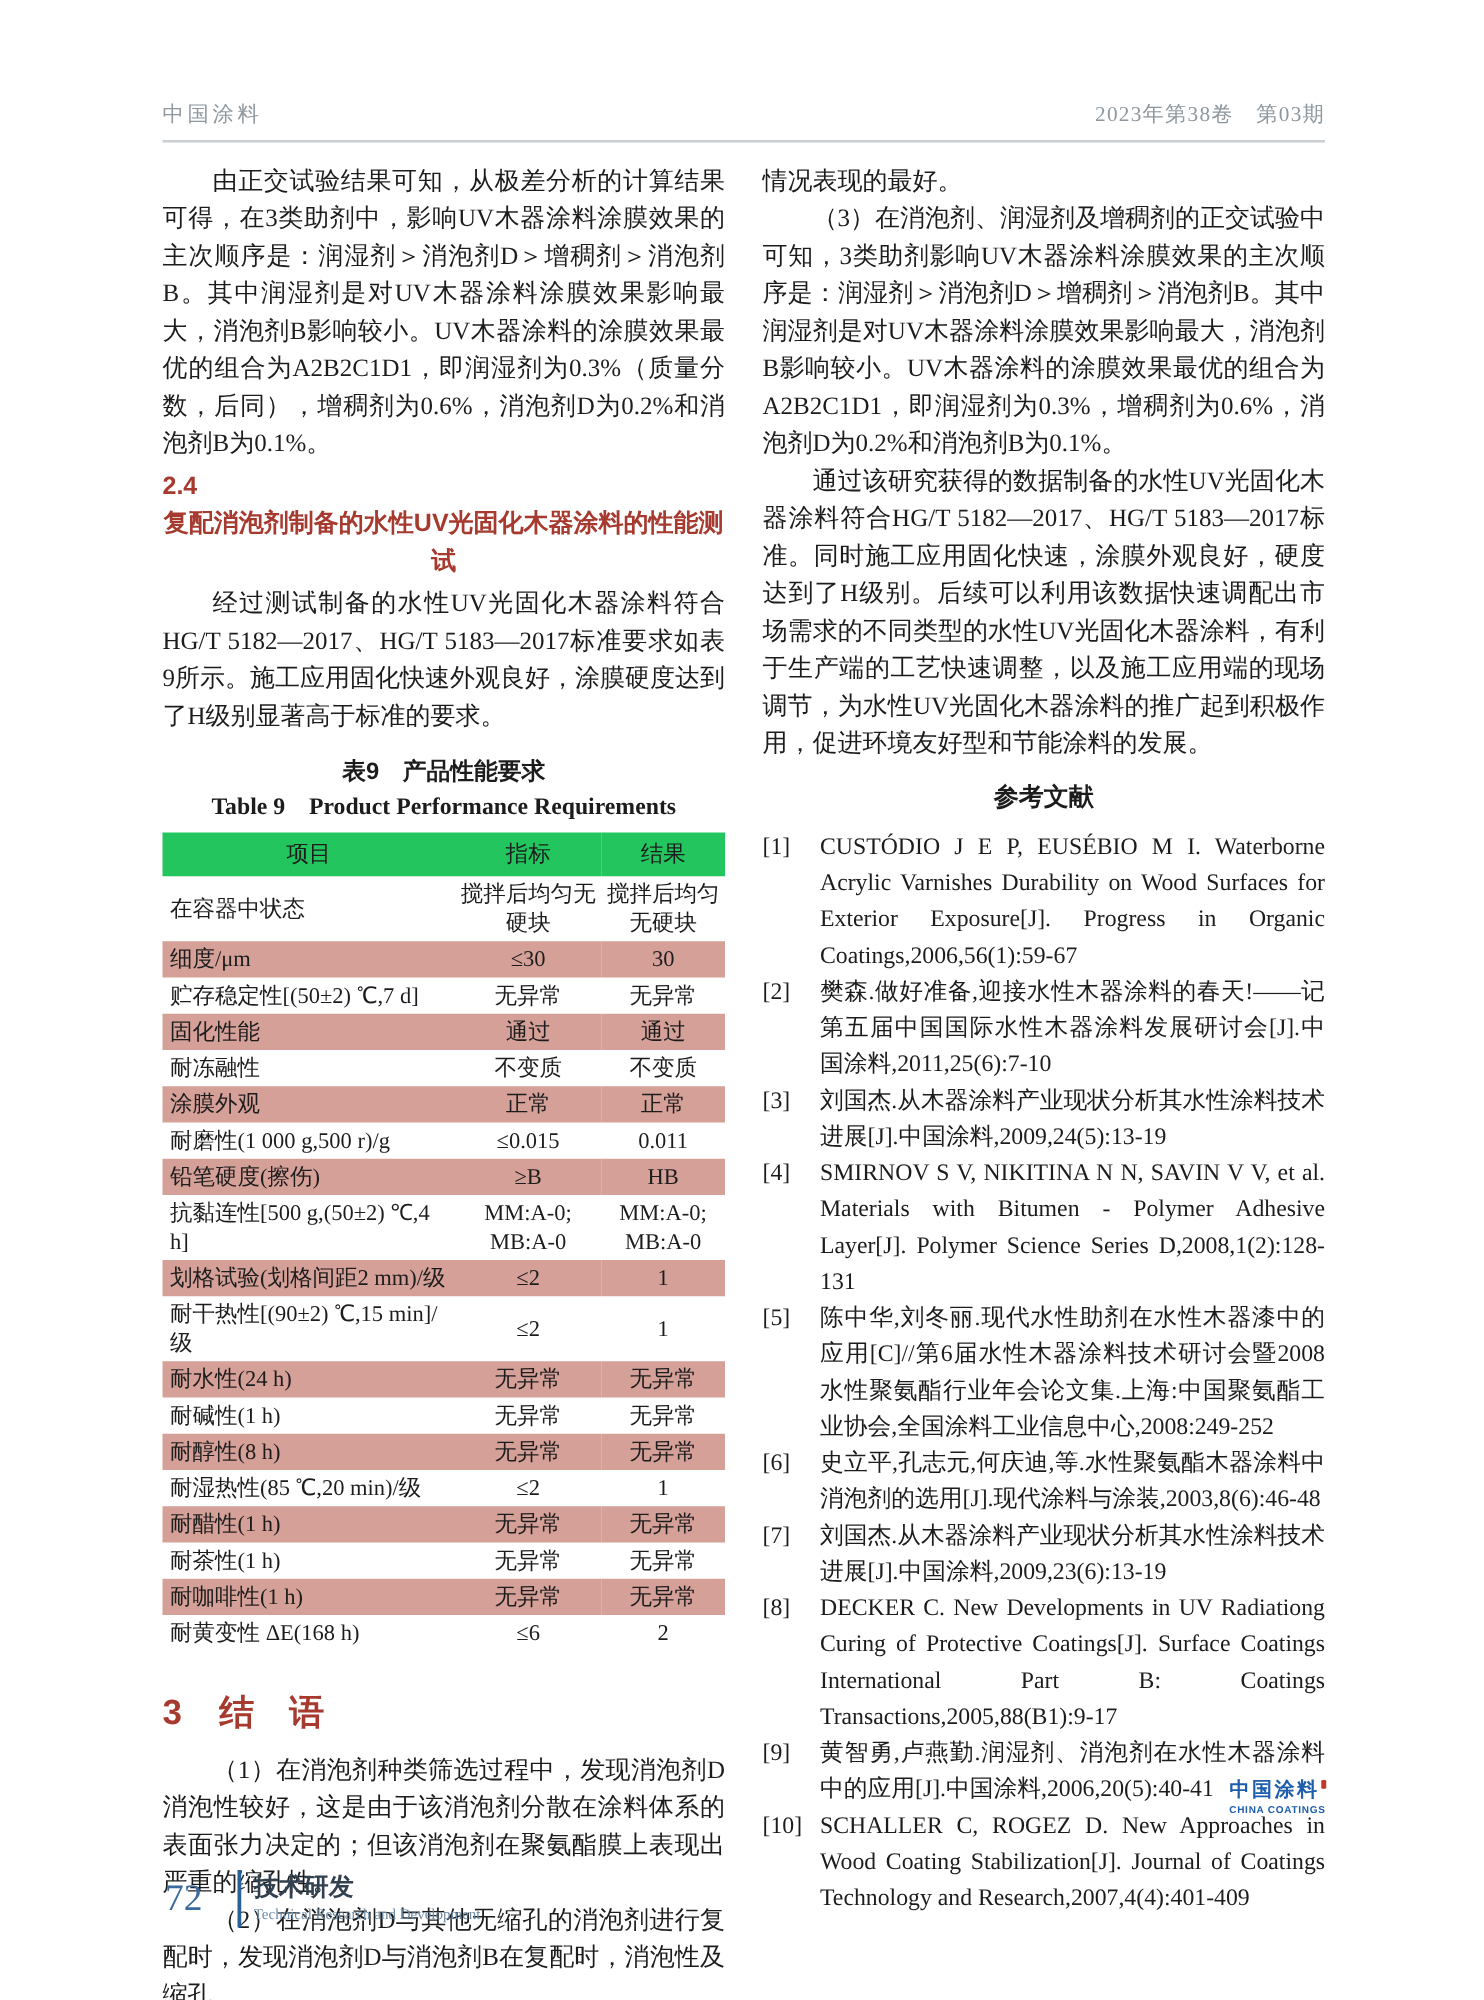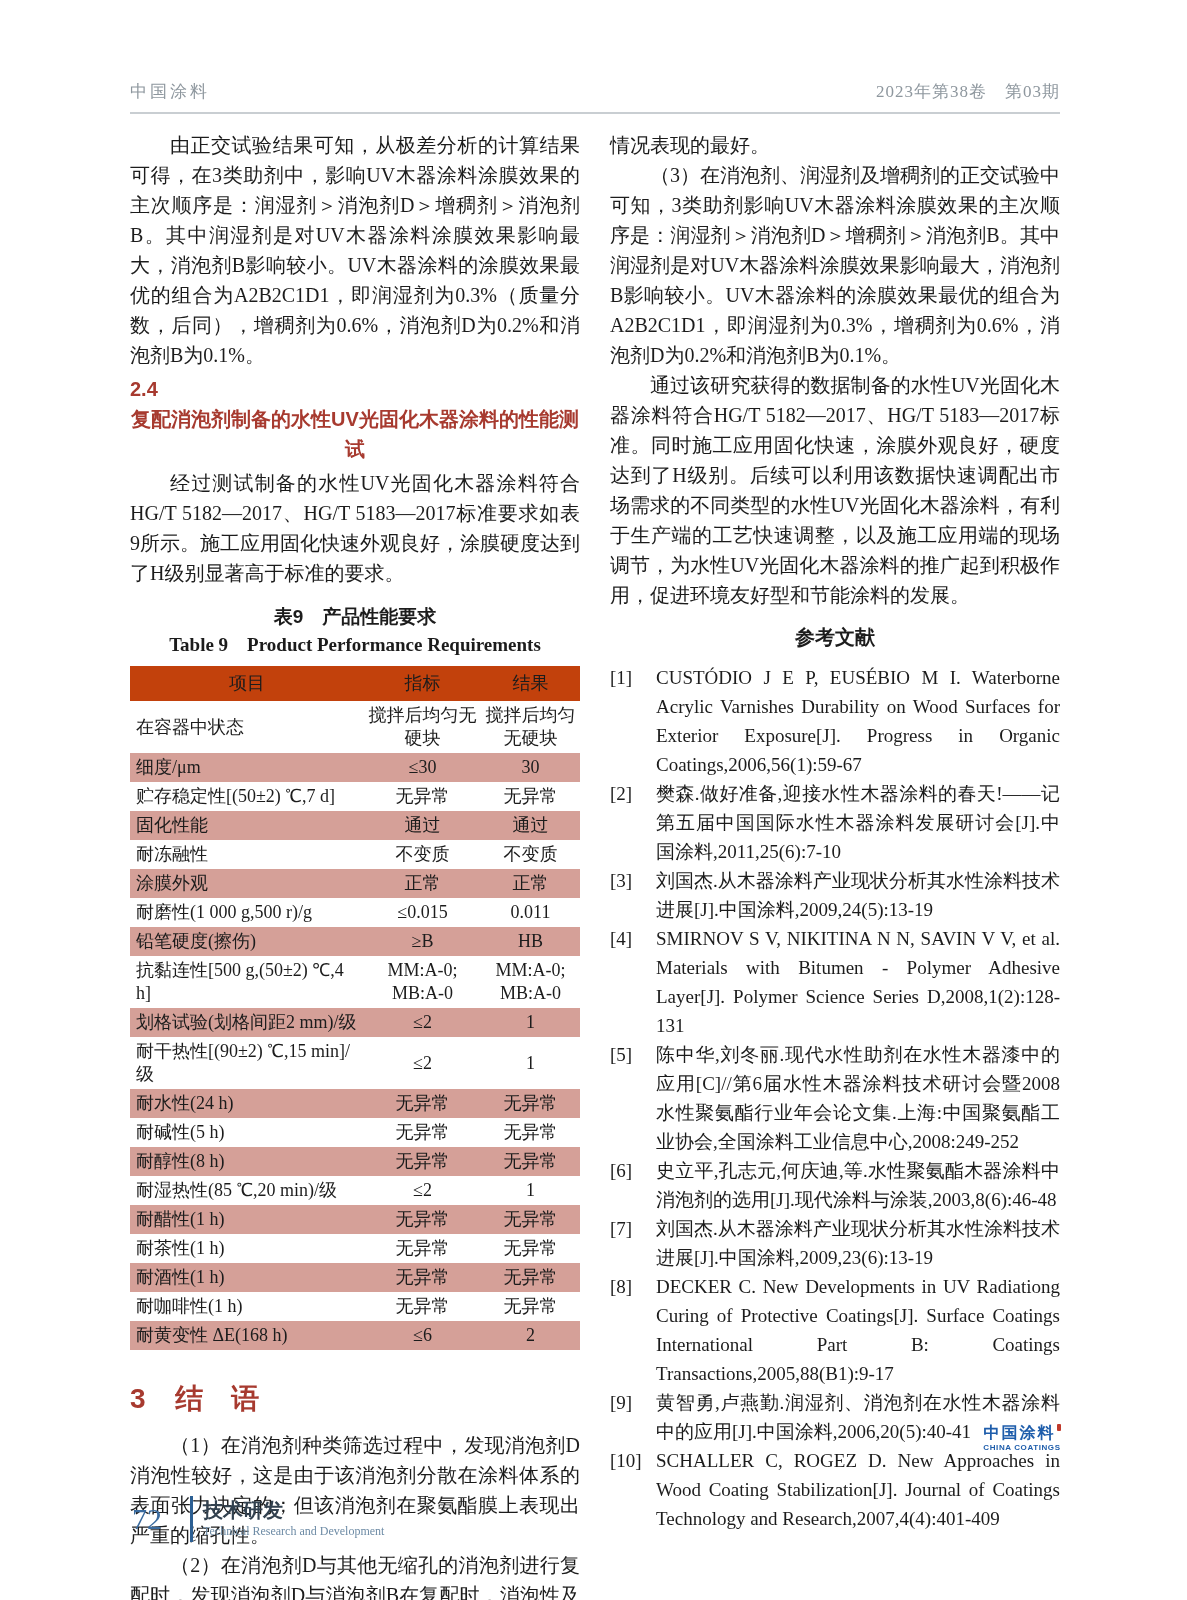--- a/index.html
+++ b/index.html
@@ -51,21 +51,21 @@
   .table-title-en {
     text-align:center; font-size:19px; font-weight:bold; margin-top:2px;
     font-family:"Liberation Serif", serif;
   }
   table.perf {
     width:100%; border-collapse:collapse; margin-top:8px;
     font-size:18px; line-height:23px;
   }
   table.perf th, table.perf td { padding:3px 3px; vertical-align:middle; }
   table.perf thead th {
-    background:#c2410c; font-weight:normal; font-size:18px; padding:6px 3px;
+    background:#22c55e; font-weight:normal; font-size:18px; padding:6px 3px;
   }
   table.perf tbody tr:nth-child(even) { background:#d5a098; }
   table.perf td.c-item { text-align:left; padding-left:6px; width:52%; }
   table.perf td.c-spec { text-align:center; width:26%; }
   table.perf td.c-res  { text-align:center; width:22%; }
   
   .ref-heading {
     text-align:center; font-weight:bold; font-size:20px;
     font-family:"Liberation Sans", sans-serif;
     margin:14px 0 12px 0;
@@ -191,46 +191,41 @@
             <td class="c-item">耐干热性[(90±2) ℃,15 min]/级</td>
             <td class="c-spec">≤2</td>
             <td class="c-res">1</td>
           </tr>
             <tr>
             <td class="c-item">耐水性(24 h)</td>
             <td class="c-spec">无异常</td>
             <td class="c-res">无异常</td>
           </tr>
             <tr>
-            <td class="c-item">耐碱性(5 h)</td>
+            <td class="c-item">耐碱性(1 h)</td>
             <td class="c-spec">无异常</td>
             <td class="c-res">无异常</td>
           </tr>
             <tr>
             <td class="c-item">耐醇性(8 h)</td>
             <td class="c-spec">无异常</td>
             <td class="c-res">无异常</td>
           </tr>
             <tr>
             <td class="c-item">耐湿热性(85 ℃,20 min)/级</td>
             <td class="c-spec">≤2</td>
             <td class="c-res">1</td>
           </tr>
             <tr>
             <td class="c-item">耐醋性(1 h)</td>
             <td class="c-spec">无异常</td>
             <td class="c-res">无异常</td>
           </tr>
             <tr>
             <td class="c-item">耐茶性(1 h)</td>
-            <td class="c-spec">无异常</td>
-            <td class="c-res">无异常</td>
-          </tr>
-            <tr>
-            <td class="c-item">耐酒性(1 h)</td>
             <td class="c-spec">无异常</td>
             <td class="c-res">无异常</td>
           </tr>
             <tr>
             <td class="c-item">耐咖啡性(1 h)</td>
             <td class="c-spec">无异常</td>
             <td class="c-res">无异常</td>
           </tr>
             <tr>
             <td class="c-item">耐黄变性 ΔE(168 h)</td>

